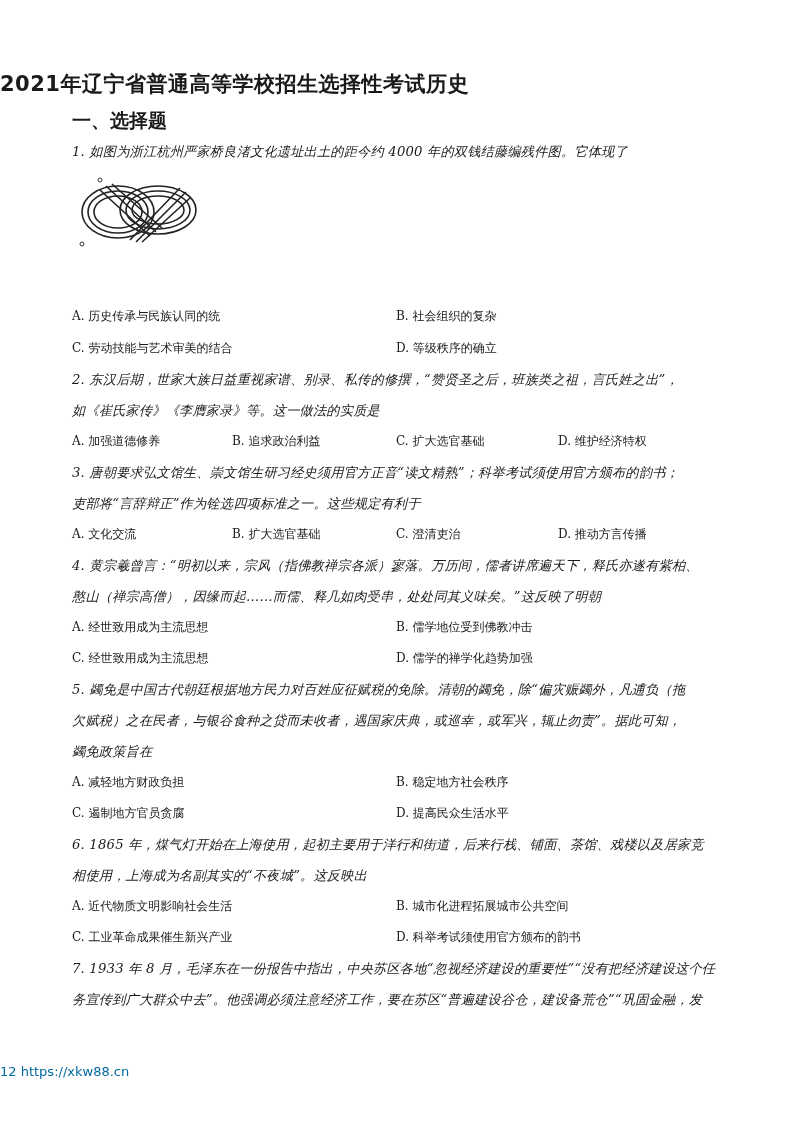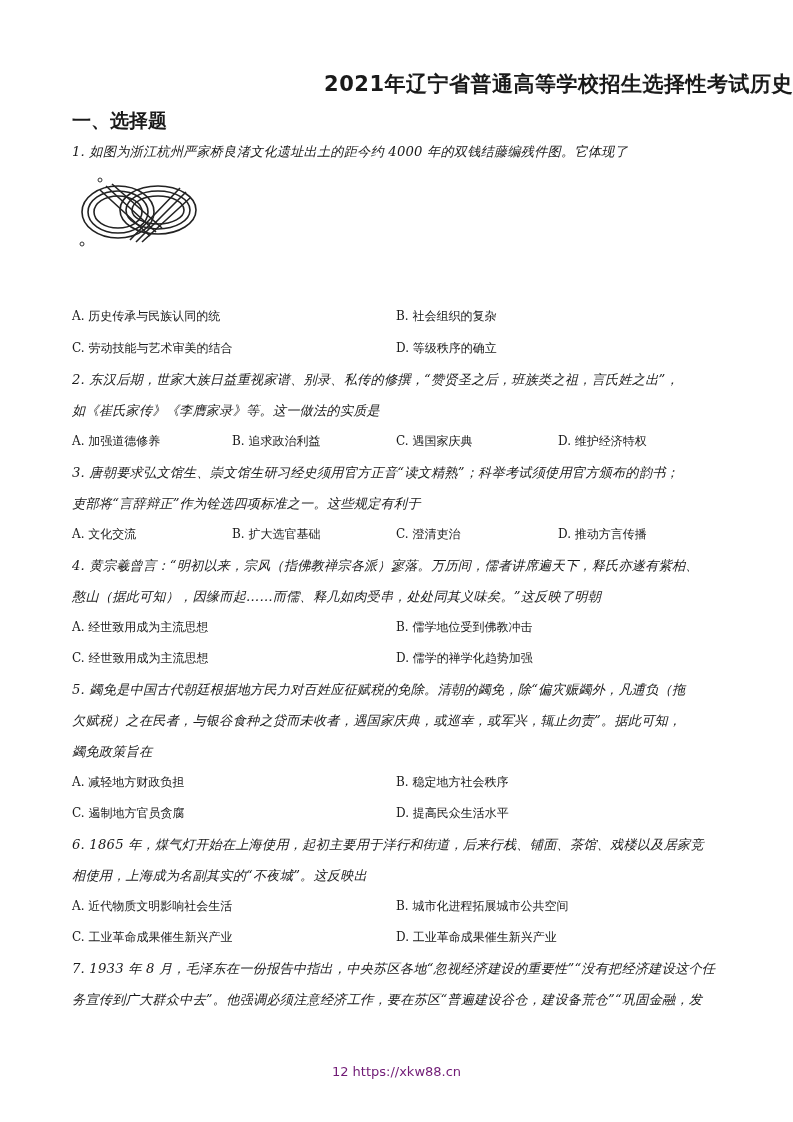--- a/index.html
+++ b/index.html
@@ -1,27 +1,27 @@
 <!DOCTYPE html>
 <html><head>
 <meta charset="utf-8">
 <style>
   html, body { margin: 0; padding: 0; background: #ffffff; }
   body { width: 793px; height: 1122px; position: relative; overflow: hidden;
          font-family: "DejaVu Serif", "Liberation Serif", serif; color: #1a1a1a; }
-  .page-title { position: absolute; top: 70px; left: 0; width: 793px; text-align: right;
+  .page-title { position: absolute; top: 70px; left: 0; width: 793px; text-align: left;
                 font-size: 21px; font-weight: bold; letter-spacing: 0.5px;
                 font-family: "DejaVu Sans", "Liberation Sans", sans-serif; }
   .section-heading { position: absolute; left: 72px; top: 108px; font-size: 19px; font-weight: bold;
                      font-family: "DejaVu Sans", "Liberation Sans", sans-serif; }
   .line { position: absolute; left: 72px; font-size: 13.2px; white-space: nowrap; letter-spacing: 0.2px; font-style: italic; }
   .opt { position: absolute; font-size: 12px; white-space: nowrap; }
   .figure { position: absolute; left: 70px; top: 170px; width: 140px; height: 80px; }
-  .footer { position: absolute; top: 1064px; left: 0; width: 793px; text-align: center;
-            font-family: "DejaVu Sans", "Liberation Sans", sans-serif; font-size: 13px; color: #701a75; }
+  .footer { position: absolute; top: 1064px; left: 0; width: 793px; text-align: left;
+            font-family: "DejaVu Sans", "Liberation Sans", sans-serif; font-size: 13px; color: #0369a1; }
 </style>
 </head>
 <body>
 
 <div class="page-title">2021年辽宁省普通高等学校招生选择性考试历史</div>
 <div class="section-heading">一、选择题</div>
 
 <div class="line" style="top:143px">1. 如图为浙江杭州严家桥良渚文化遗址出土的距今约 4000 年的双钱结藤编残件图。它体现了</div>
 <div class="figure">
   <svg width="140" height="80" viewBox="0 0 140 80">
@@ -41,48 +41,48 @@
 </div>
 <div class="opt" style="top:308px;left:72px">A. 历史传承与民族认同的统</div>
 <div class="opt" style="top:308px;left:396px">B. 社会组织的复杂</div>
 <div class="opt" style="top:340px;left:72px">C. 劳动技能与艺术审美的结合</div>
 <div class="opt" style="top:340px;left:396px">D. 等级秩序的确立</div>
 
 <div class="line" style="top:371px">2. 东汉后期，世家大族日益重视家谱、别录、私传的修撰，“赞贤圣之后，班族类之祖，言氏姓之出”，</div>
 <div class="line" style="top:402px">如《崔氏家传》《李膺家录》等。这一做法的实质是</div>
 <div class="opt" style="top:433px;left:72px">A. 加强道德修养</div>
 <div class="opt" style="top:433px;left:232px">B. 追求政治利益</div>
-<div class="opt" style="top:433px;left:396px">C. 遇国家庆典</div>
+<div class="opt" style="top:433px;left:396px">C. 扩大选官基础</div>
 <div class="opt" style="top:433px;left:558px">D. 维护经济特权</div>
 
 <div class="line" style="top:464px">3. 唐朝要求弘文馆生、崇文馆生研习经史须用官方正音“读文精熟”；科举考试须使用官方颁布的韵书；</div>
 <div class="line" style="top:495px">吏部将“言辞辩正”作为铨选四项标准之一。这些规定有利于</div>
 <div class="opt" style="top:526px;left:72px">A. 文化交流</div>
 <div class="opt" style="top:526px;left:232px">B. 扩大选官基础</div>
 <div class="opt" style="top:526px;left:396px">C. 澄清吏治</div>
 <div class="opt" style="top:526px;left:558px">D. 推动方言传播</div>
 
 <div class="line" style="top:557px">4. 黄宗羲曾言：“明初以来，宗风（指佛教禅宗各派）寥落。万历间，儒者讲席遍天下，释氏亦遂有紫柏、</div>
-<div class="line" style="top:588px">憨山（据此可知），因缘而起……而儒、释几如肉受串，处处同其义味矣。”这反映了明朝</div>
+<div class="line" style="top:588px">憨山（禅宗高僧），因缘而起……而儒、释几如肉受串，处处同其义味矣。”这反映了明朝</div>
 <div class="opt" style="top:619px;left:72px">A. 经世致用成为主流思想</div>
 <div class="opt" style="top:619px;left:396px">B. 儒学地位受到佛教冲击</div>
 <div class="opt" style="top:650px;left:72px">C. 经世致用成为主流思想</div>
 <div class="opt" style="top:650px;left:396px">D. 儒学的禅学化趋势加强</div>
 
 <div class="line" style="top:681px">5. 蠲免是中国古代朝廷根据地方民力对百姓应征赋税的免除。清朝的蠲免，除“偏灾赈蠲外，凡逋负（拖</div>
 <div class="line" style="top:712px">欠赋税）之在民者，与银谷食种之贷而未收者，遇国家庆典，或巡幸，或军兴，辄止勿责”。据此可知，</div>
 <div class="line" style="top:743px">蠲免政策旨在</div>
 <div class="opt" style="top:774px;left:72px">A. 减轻地方财政负担</div>
 <div class="opt" style="top:774px;left:396px">B. 稳定地方社会秩序</div>
 <div class="opt" style="top:805px;left:72px">C. 遏制地方官员贪腐</div>
 <div class="opt" style="top:805px;left:396px">D. 提高民众生活水平</div>
 
 <div class="line" style="top:836px">6. 1865 年，煤气灯开始在上海使用，起初主要用于洋行和街道，后来行栈、铺面、茶馆、戏楼以及居家竞</div>
 <div class="line" style="top:867px">相使用，上海成为名副其实的“不夜城”。这反映出</div>
 <div class="opt" style="top:898px;left:72px">A. 近代物质文明影响社会生活</div>
 <div class="opt" style="top:898px;left:396px">B. 城市化进程拓展城市公共空间</div>
 <div class="opt" style="top:929px;left:72px">C. 工业革命成果催生新兴产业</div>
-<div class="opt" style="top:929px;left:396px">D. 工业革命成果催生新兴产业</div>
+<div class="opt" style="top:929px;left:396px">D. 科举考试须使用官方颁布的韵书</div>
 
 <div class="line" style="top:960px">7. 1933 年 8 月，毛泽东在一份报告中指出，中央苏区各地“忽视经济建设的重要性”“没有把经济建设这个任</div>
 <div class="line" style="top:991px">务宣传到广大群众中去”。他强调必须注意经济工作，要在苏区“普遍建设谷仓，建设备荒仓”“巩固金融，发</div>
 
 <div class="footer">12 https://xkw88.cn</div>
 
 </body></html>

